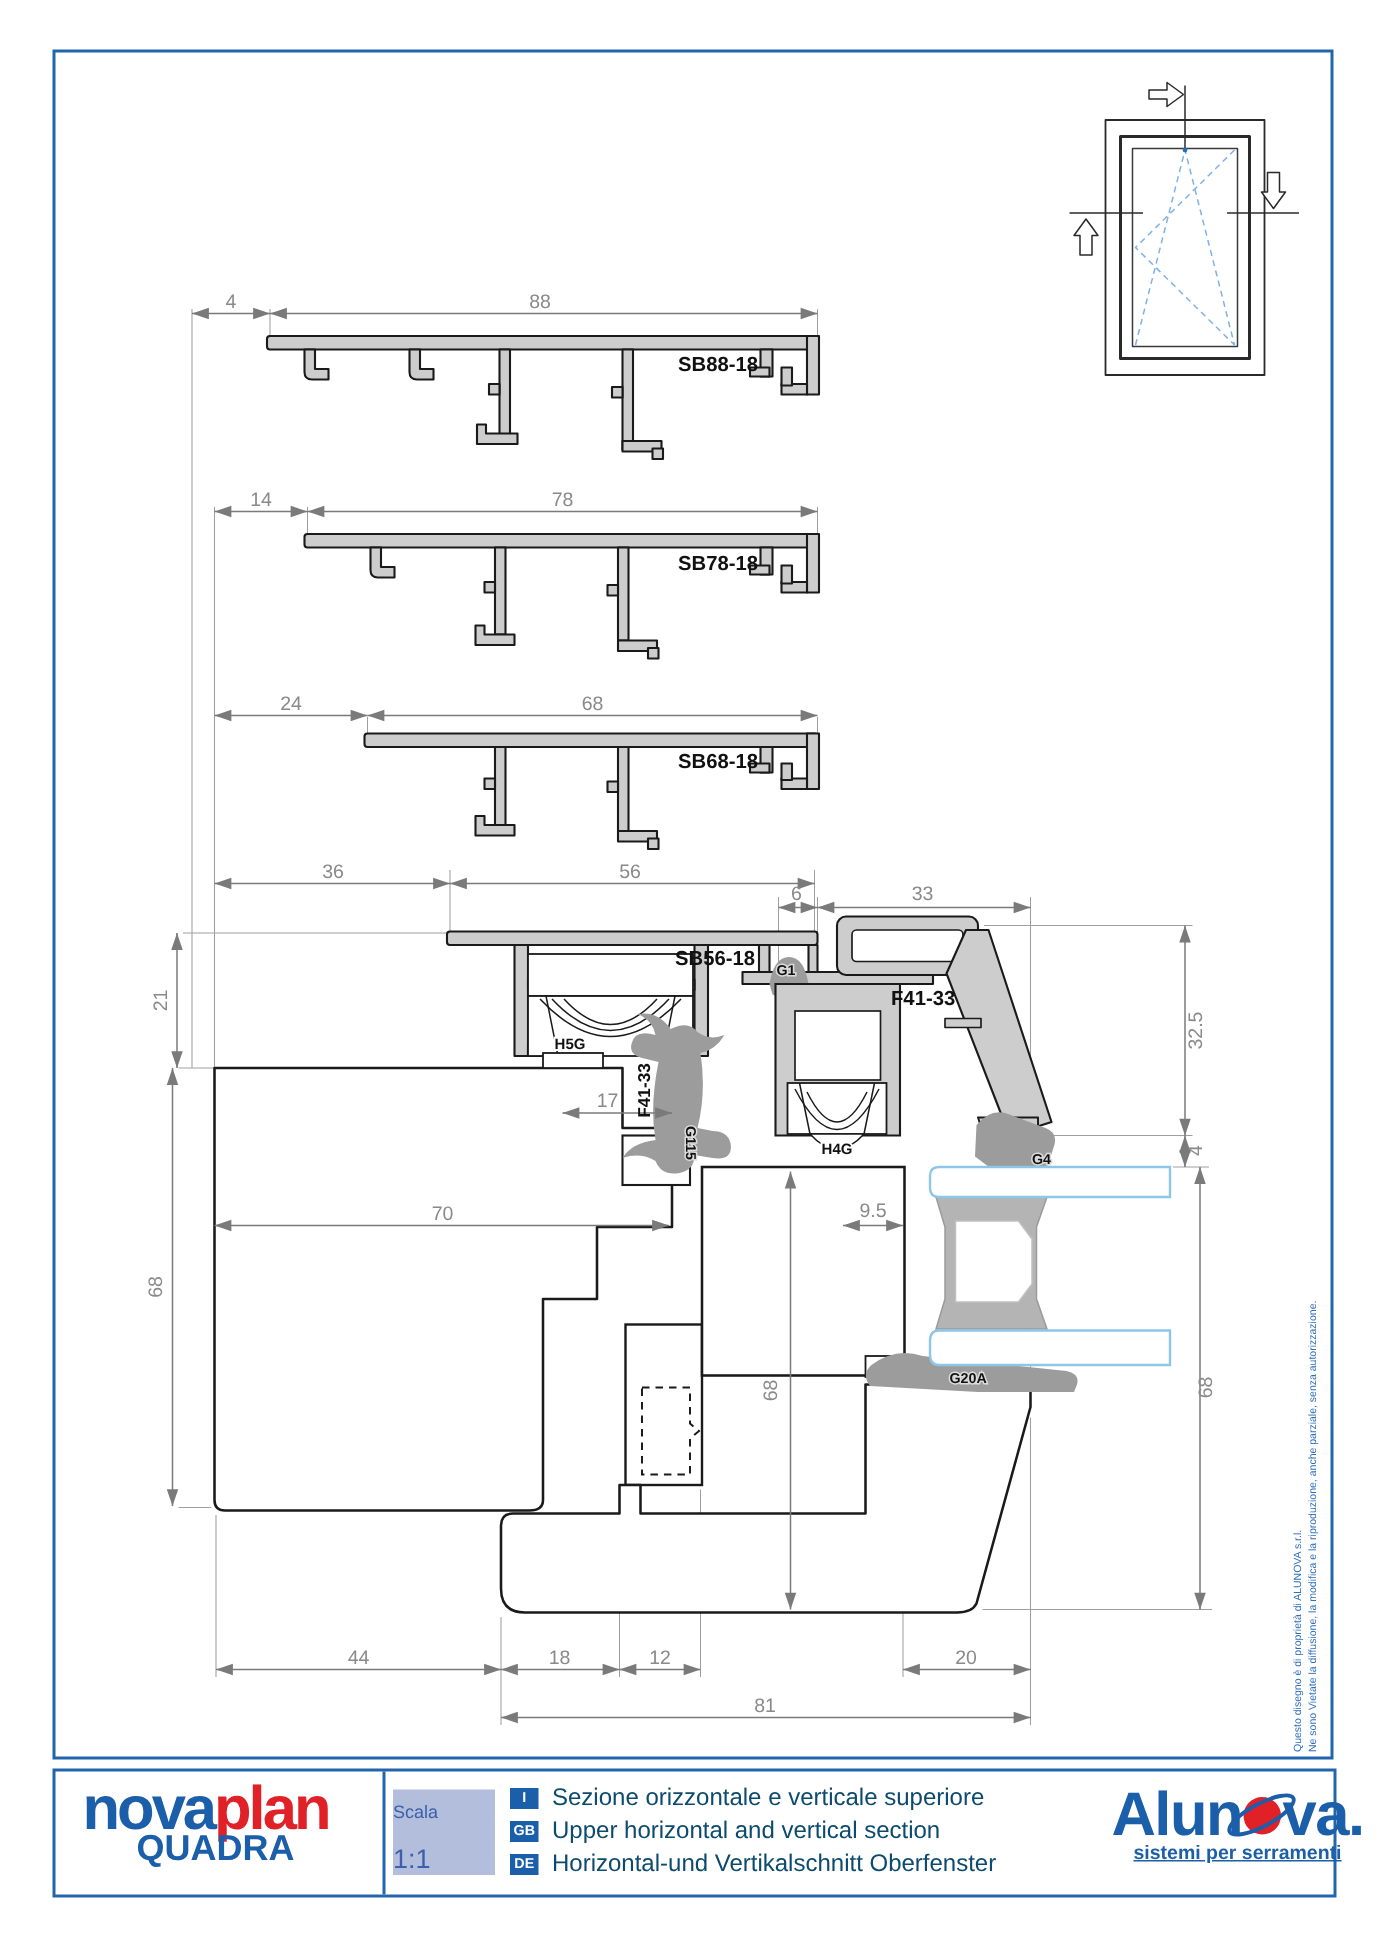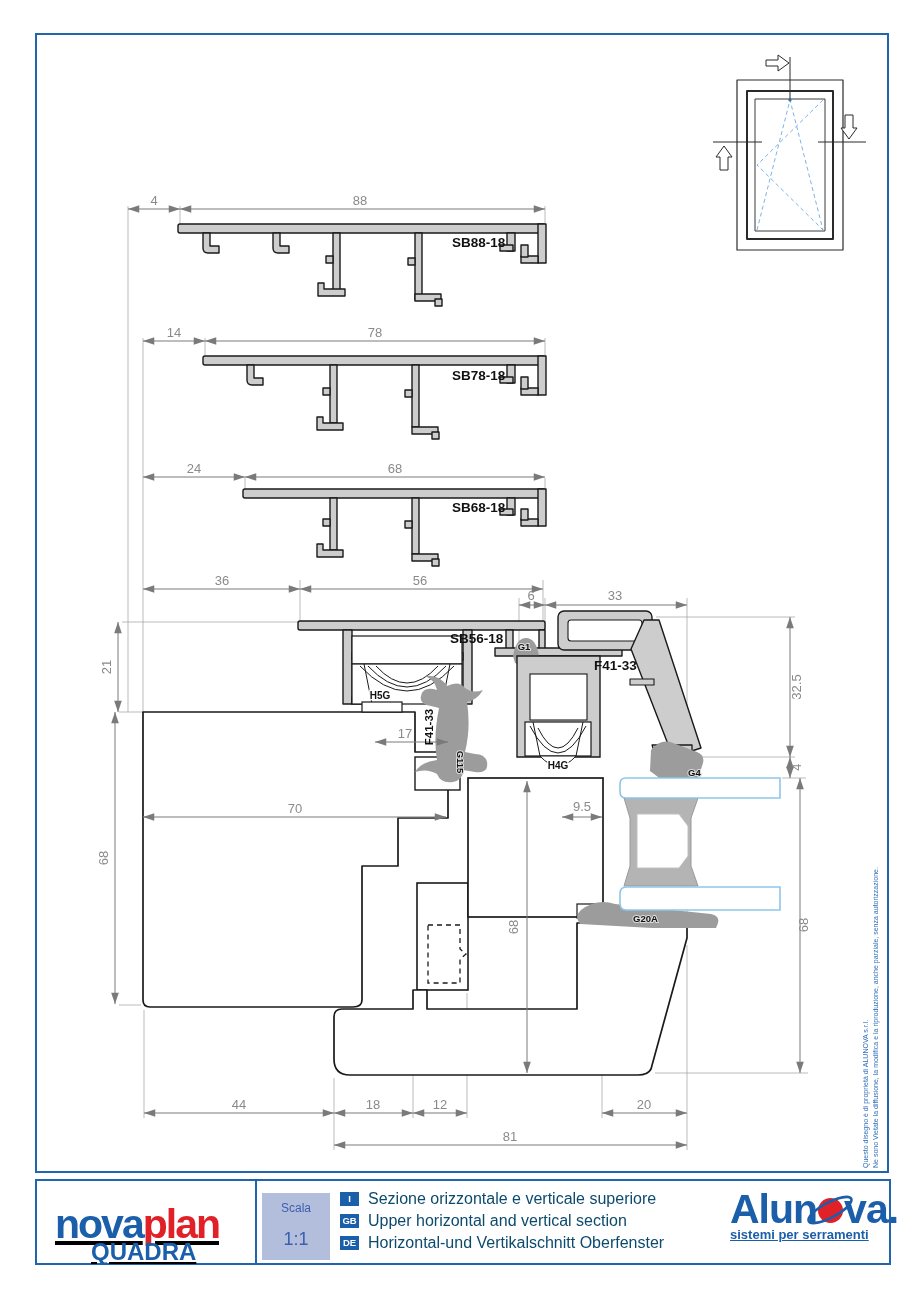--- a/index.html
+++ b/index.html
@@ -9,33 +9,33 @@
   svg text{font-family:"Liberation Sans", sans-serif;}
   .dimtxt{fill:#8a8a8a;font-size:13px;}
   .dimtxt-v{fill:#8a8a8a;font-size:13px;}
   .plabel{fill:#111;font-size:13.5px;font-weight:bold;}
   .slabel{fill:#111;font-size:10px;font-weight:bold;paint-order:stroke;stroke:#ffffff;stroke-width:2.5px;}
   .glabel{fill:#111;font-size:9.5px;font-weight:bold;paint-order:stroke;stroke:#dcdcdc;stroke-width:2px;}
 
   
   .footer{position:absolute;left:35px;top:1179px;width:852px;height:82px;border:2px solid #2166ad;background:#fff;}
   .footer .divider{position:absolute;left:218px;top:0;width:0;height:100%;border-left:2px solid #2166ad;}
-  .np{position:absolute;left:18px;top:23px;width:200px;text-decoration:underline;}
+  .np{position:absolute;left:18px;top:4px;width:200px;}
   .np-main{font-weight:bold;font-size:41px;letter-spacing:-2px;line-height:40px;}
   .np-nova{color:#1b5ea9;}
   .np-plan{color:#e02128;}
   .np-sub{color:#1b5ea9;font-weight:bold;font-size:24px;letter-spacing:0px;margin-left:36px;margin-top:-4px;line-height:24px;}
-  .scalabox{position:absolute;left:225px;top:12px;width:68px;height:67px;background:#b3bedd;text-align:center;color:#3c60ac;}
+  .scalabox{position:absolute;left:225px;top:12px;width:68px;height:57px;background:#b3bedd;color:#3c60ac;}
   .scala-l{font-size:12px;margin-top:8px;}
   .scala-v{font-size:18px;margin-top:14px;}
   .langs{position:absolute;left:303px;top:11px;}
   .lang-row{display:flex;align-items:center;height:14px;margin-bottom:8px;}
   .lang-tag{display:inline-block;min-width:19px;height:14px;background:#1b5ea9;color:#fff;font-size:9.5px;font-weight:bold;text-align:center;line-height:14px;}
   .lang-text{margin-left:9px;color:#0c4a6e;font-size:16px;white-space:nowrap;}
-  .alunova{position:absolute;left:693px;top:6px;width:190px;}
+  .alunova{position:absolute;left:693px;top:6px;width:190px;text-align:center;}
   .alu-word{font-weight:bold;font-size:41px;color:#1b5ea9;letter-spacing:-1px;line-height:44px;white-space:nowrap;}
   .orb{display:inline-block;position:relative;width:25px;height:25px;vertical-align:baseline;margin:0 1px;}
   .orb-dot{position:absolute;left:0;top:0;width:25px;height:25px;background:#e02128;border-radius:50%;}
   .orb svg{position:absolute;left:-13px;top:-8px;overflow:visible;}
   .alu-tag{color:#1b5ea9;font-size:13px;font-weight:bold;margin-top:-4px;letter-spacing:0px;text-decoration:underline;}
   .copyright{position:absolute;left:861px;top:1168px;width:268px;transform:rotate(-90deg);transform-origin:0 0;color:#2f6fba;font-size:7px;line-height:9.5px;}
   .copyright div{white-space:nowrap;}
 </style>
 </head>
 <body>

